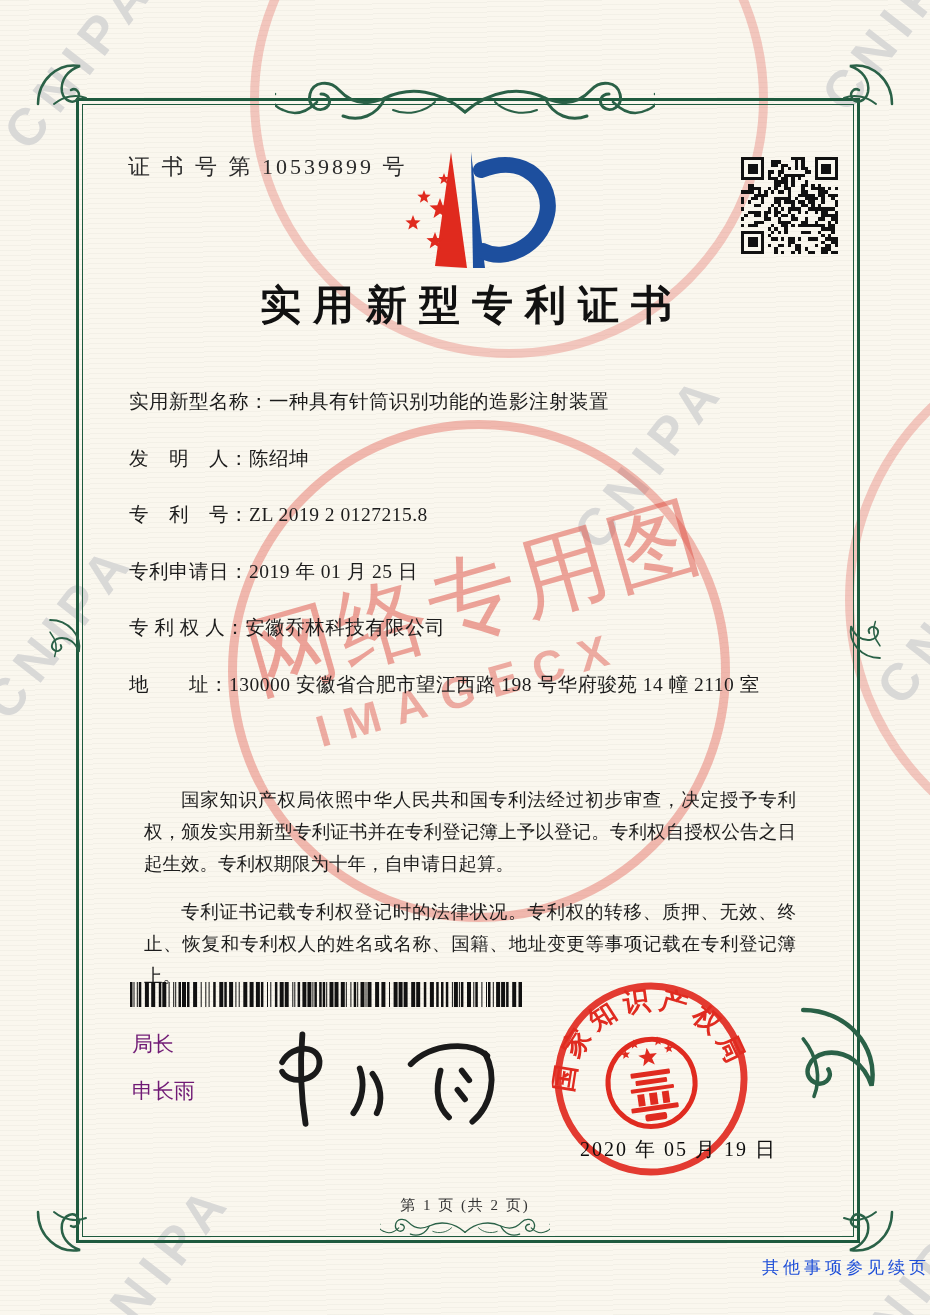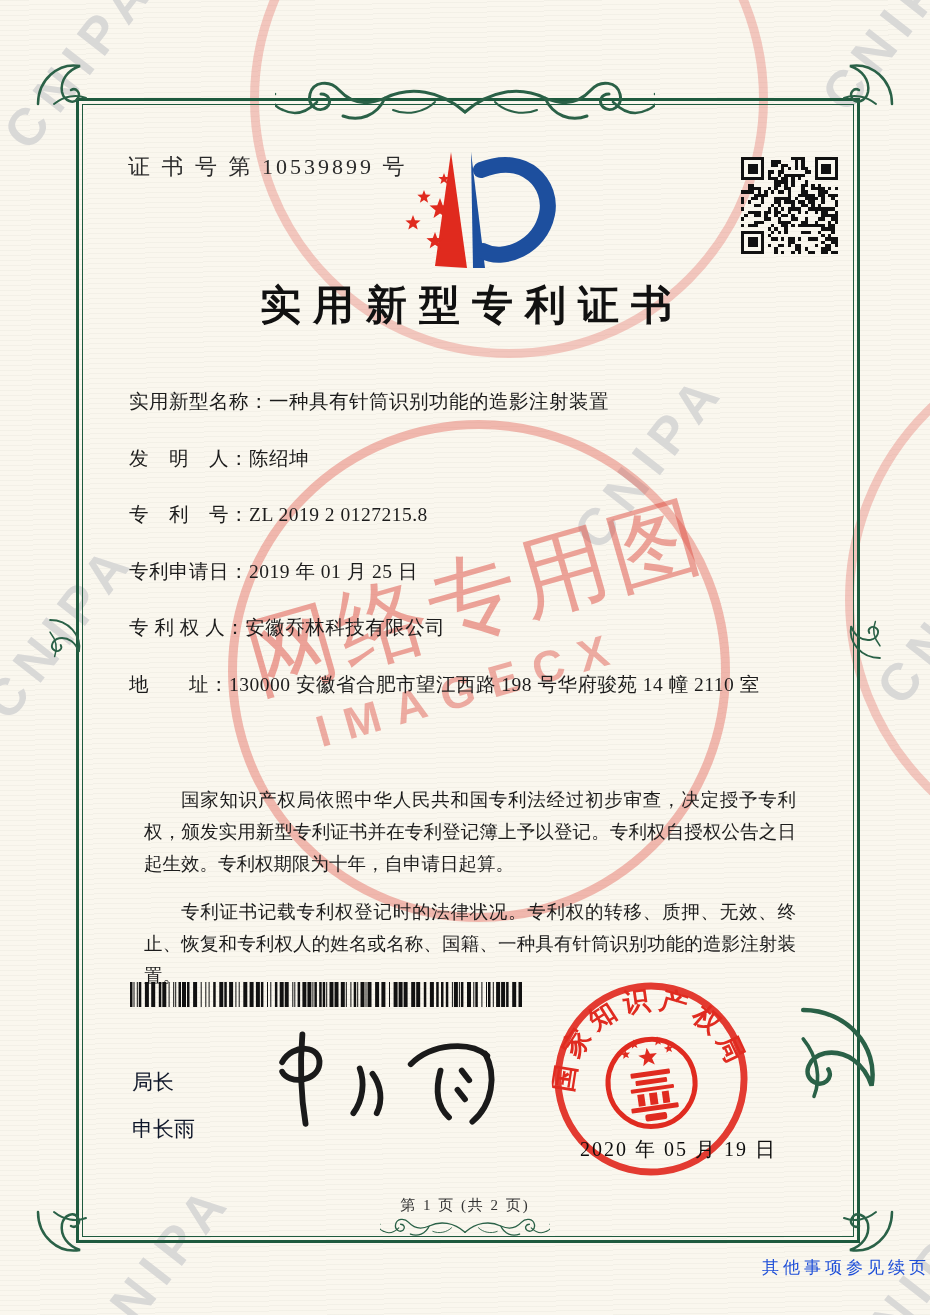--- a/index.html
+++ b/index.html
@@ -31,22 +31,22 @@
   .logo{left:393px;top:146px;width:172px;height:130px;}
   .qr{left:741px;top:157px;width:97px;height:97px;}
   .title{left:76px;top:278px;width:778px;text-align:center;font-size:41px;font-weight:bold;
         letter-spacing:12px;color:#111;margin-left:7px;}
   .fields{left:129px;top:388px;width:690px;font-size:19.5px;list-style:none;margin:0;padding:0;}
   .fields li{position:relative;height:56.5px;letter-spacing:.5px;}
   .grant-pair{position:absolute;left:356px;top:0;}
   .paras{left:128px;top:768px;width:684px;font-size:18.5px;line-height:32px;text-align:justify;}
   .paras p{margin:16px;text-indent:2em;}
   .barcode{left:130px;top:982px;width:392px;height:25px;}
-  .director{left:132px;top:1058px;font-family:"Liberation Sans","DejaVu Sans",sans-serif;
-        font-size:21px;line-height:47px;color:#0f172a;}
+  .director{left:132px;top:1020px;font-family:"Liberation Sans","DejaVu Sans",sans-serif;
+        font-size:21px;line-height:47px;color:#701a75;}
   .sig{left:262px;top:1022px;width:255px;height:110px;}
   .seal{left:552px;top:980px;width:198px;height:198px;z-index:3;transform:rotate(-8deg);opacity:.96;}
   .seal-date{left:580px;top:1136px;font-size:20px;letter-spacing:2px;color:#0d0d0d;z-index:4;}
   .page-info{left:76px;top:1196px;width:778px;text-align:center;font-size:15px;letter-spacing:2px;color:#333;}
   .cont-note{left:0;top:1256px;width:100%;text-align:right;font-size:17px;letter-spacing:4px;color:#1d4ed8;}
   svg{display:block;}
 </style>
 </head>
 <body>
 
@@ -434,21 +434,21 @@
     <li><span>实用新型名称：</span><span>一种具有针筒识别功能的造影注射装置</span></li>
     <li><span>发　明　人：</span><span>陈绍坤</span></li>
     <li><span>专　利　号：</span><span>ZL 2019 2 0127215.8</span></li>
     <li><span>专利申请日：</span><span>2019 年 01 月 25 日</span></li>
     <li><span>专 利 权 人：</span><span>安徽乔林科技有限公司</span></li>
     <li><span>地　　址：</span><span>130000 安徽省合肥市望江西路 198 号华府骏苑 14 幢 2110 室</span></li>
   </ul>
 
   <div class="abs paras">
     <p>国家知识产权局依照中华人民共和国专利法经过初步审查，决定授予专利权，颁发实用新型专利证书并在专利登记簿上予以登记。专利权自授权公告之日起生效。专利权期限为十年，自申请日起算。</p>
-    <p>专利证书记载专利权登记时的法律状况。专利权的转移、质押、无效、终止、恢复和专利权人的姓名或名称、国籍、一种具有针筒识别功能的造影注射装置。</p>
+    <p>专利证书记载专利权登记时的法律状况。专利权的转移、质押、无效、终止、恢复和专利权人的姓名或名称、国籍、地址变更等事项记载在专利登记簿上。</p>
   </div>
 
   <svg class="abs barcode" id="barcode-svg" viewBox="0 0 392 25" preserveAspectRatio="none">
       <rect x="0.0" y="0" width="2.5" height="25" fill="#111"></rect>
       <rect x="3.5" y="0" width="1" height="25" fill="#111"></rect>
       <rect x="6.8" y="0" width="1" height="25" fill="#111"></rect>
       <rect x="8.8" y="0" width="2.5" height="25" fill="#111"></rect>
       <rect x="14.9" y="0" width="4" height="25" fill="#111"></rect>
       <rect x="21.2" y="0" width="4" height="25" fill="#111"></rect>
       <rect x="28.8" y="0" width="2.5" height="25" fill="#111"></rect>

